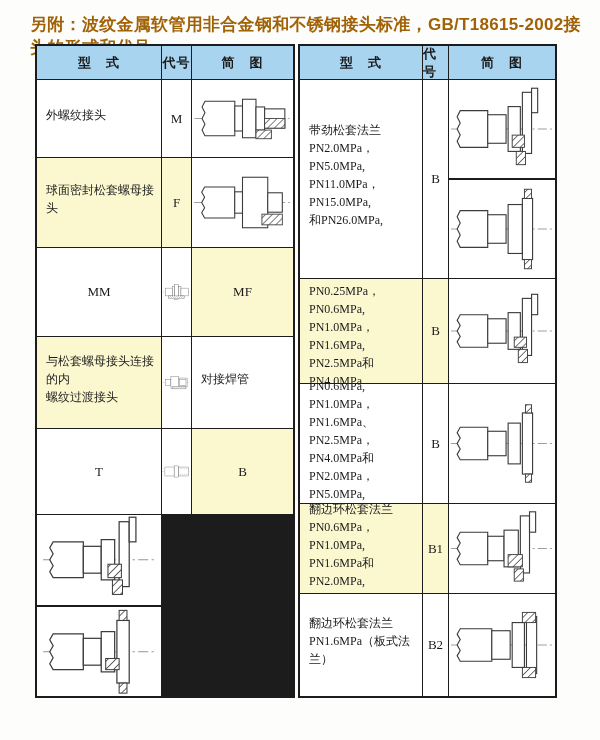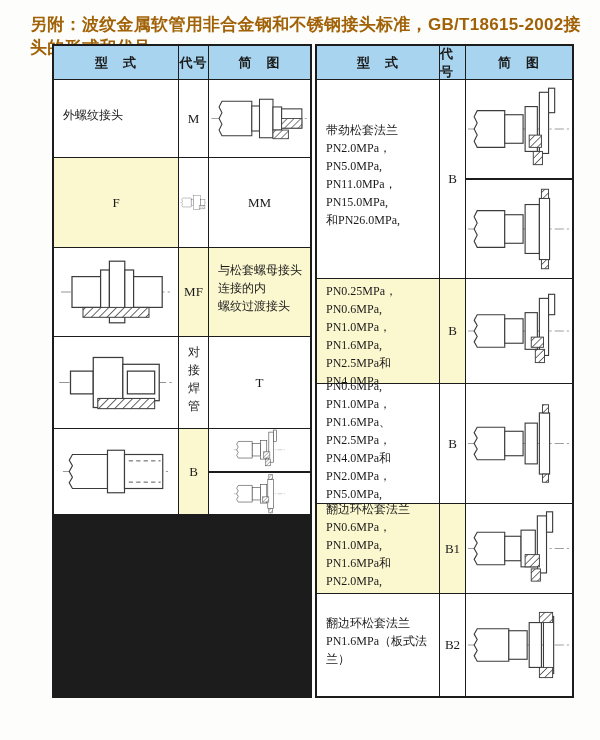--- a/index.html
+++ b/index.html
@@ -7,21 +7,21 @@
     width:600px;height:740px;position:relative;background:#fdfdfb;
     font-family:"Liberation Serif","DejaVu Serif",serif;color:#1a1a1a;
     overflow:hidden;
   }
   .title{
     position:absolute;left:30px;top:13px;width:560px;
     font-family:"Liberation Sans","DejaVu Sans",sans-serif;
     font-size:17px;font-weight:bold;letter-spacing:.3px;color:#a16207;
   }
   .tables{
-    position:absolute;left:52px;top:44px;display:flex;gap:3px;
+    position:absolute;left:35px;top:44px;display:flex;gap:3px;
   }
   .tbl{
     display:grid;background:#1c1c1c;border:2px solid #1c1c1c;gap:1px;
   }
   .tbl.left{
     grid-template-columns:124px 29px 101px;
     grid-template-rows:33px 77px 89px 88px 91px 85px 181px;
   }
   .tbl.right{
     grid-template-columns:122px 25px 106px;
@@ -72,20 +72,21 @@
           <path d="M44 22 H13 l-3 6 l3 6 l-3 6 l3 6 l-3 6 l3 6 H44 Z" fill="#fff" stroke="#3b3b3b" stroke-width="1.1"></path>
           <rect x="44" y="27" width="8" height="26" fill="#fff" stroke="#3b3b3b" stroke-width="1.1"></rect>
           <rect x="52" y="20" width="14" height="40" fill="#fff" stroke="#3b3b3b" stroke-width="1.1"></rect>
           <rect x="66" y="28" width="9" height="24" fill="#fff" stroke="#3b3b3b" stroke-width="1.1"></rect>
           <rect x="75" y="30" width="21" height="20" fill="#fff" stroke="#3b3b3b" stroke-width="1.1"></rect>
           <rect x="75" y="40" width="21" height="10" fill="url(#hx)" stroke="#3b3b3b" stroke-width="0.9"></rect>
           <rect x="66" y="52" width="16" height="9" fill="url(#hx)" stroke="#3b3b3b" stroke-width="0.9"></rect>
         </svg>
     </div>
 
+    <div class="cell tcell" data-hl="true">球面密封松套螺母接头</div>
     <div class="cell ccell" data-hl="true">F</div>
     <div class="cell dcell">
       <svg viewBox="0 0 104 80" preserveAspectRatio="xMidYMid meet">
           <line x1="2" y1="40" x2="102" y2="40" stroke="#777" stroke-width="0.7" stroke-dasharray="9 3 2 3"></line>
           <path d="M44 24 H13 l-3 5.333333333333333 l3 5.333333333333333 l-3 5.333333333333333 l3 5.333333333333333 l-3 5.333333333333333 l3 5.333333333333333 H44 Z" fill="#fff" stroke="#3b3b3b" stroke-width="1.1"></path>
           <rect x="44" y="29" width="8" height="22" fill="#fff" stroke="#3b3b3b" stroke-width="1.1"></rect>
           <rect x="52" y="14" width="26" height="52" fill="#fff" stroke="#3b3b3b" stroke-width="1.1"></rect>
           <rect x="78" y="30" width="15" height="20" fill="#fff" stroke="#3b3b3b" stroke-width="1.1"></rect>
           <rect x="72" y="52" width="21" height="11" fill="url(#hx)" stroke="#3b3b3b" stroke-width="0.9"></rect>
         </svg>

